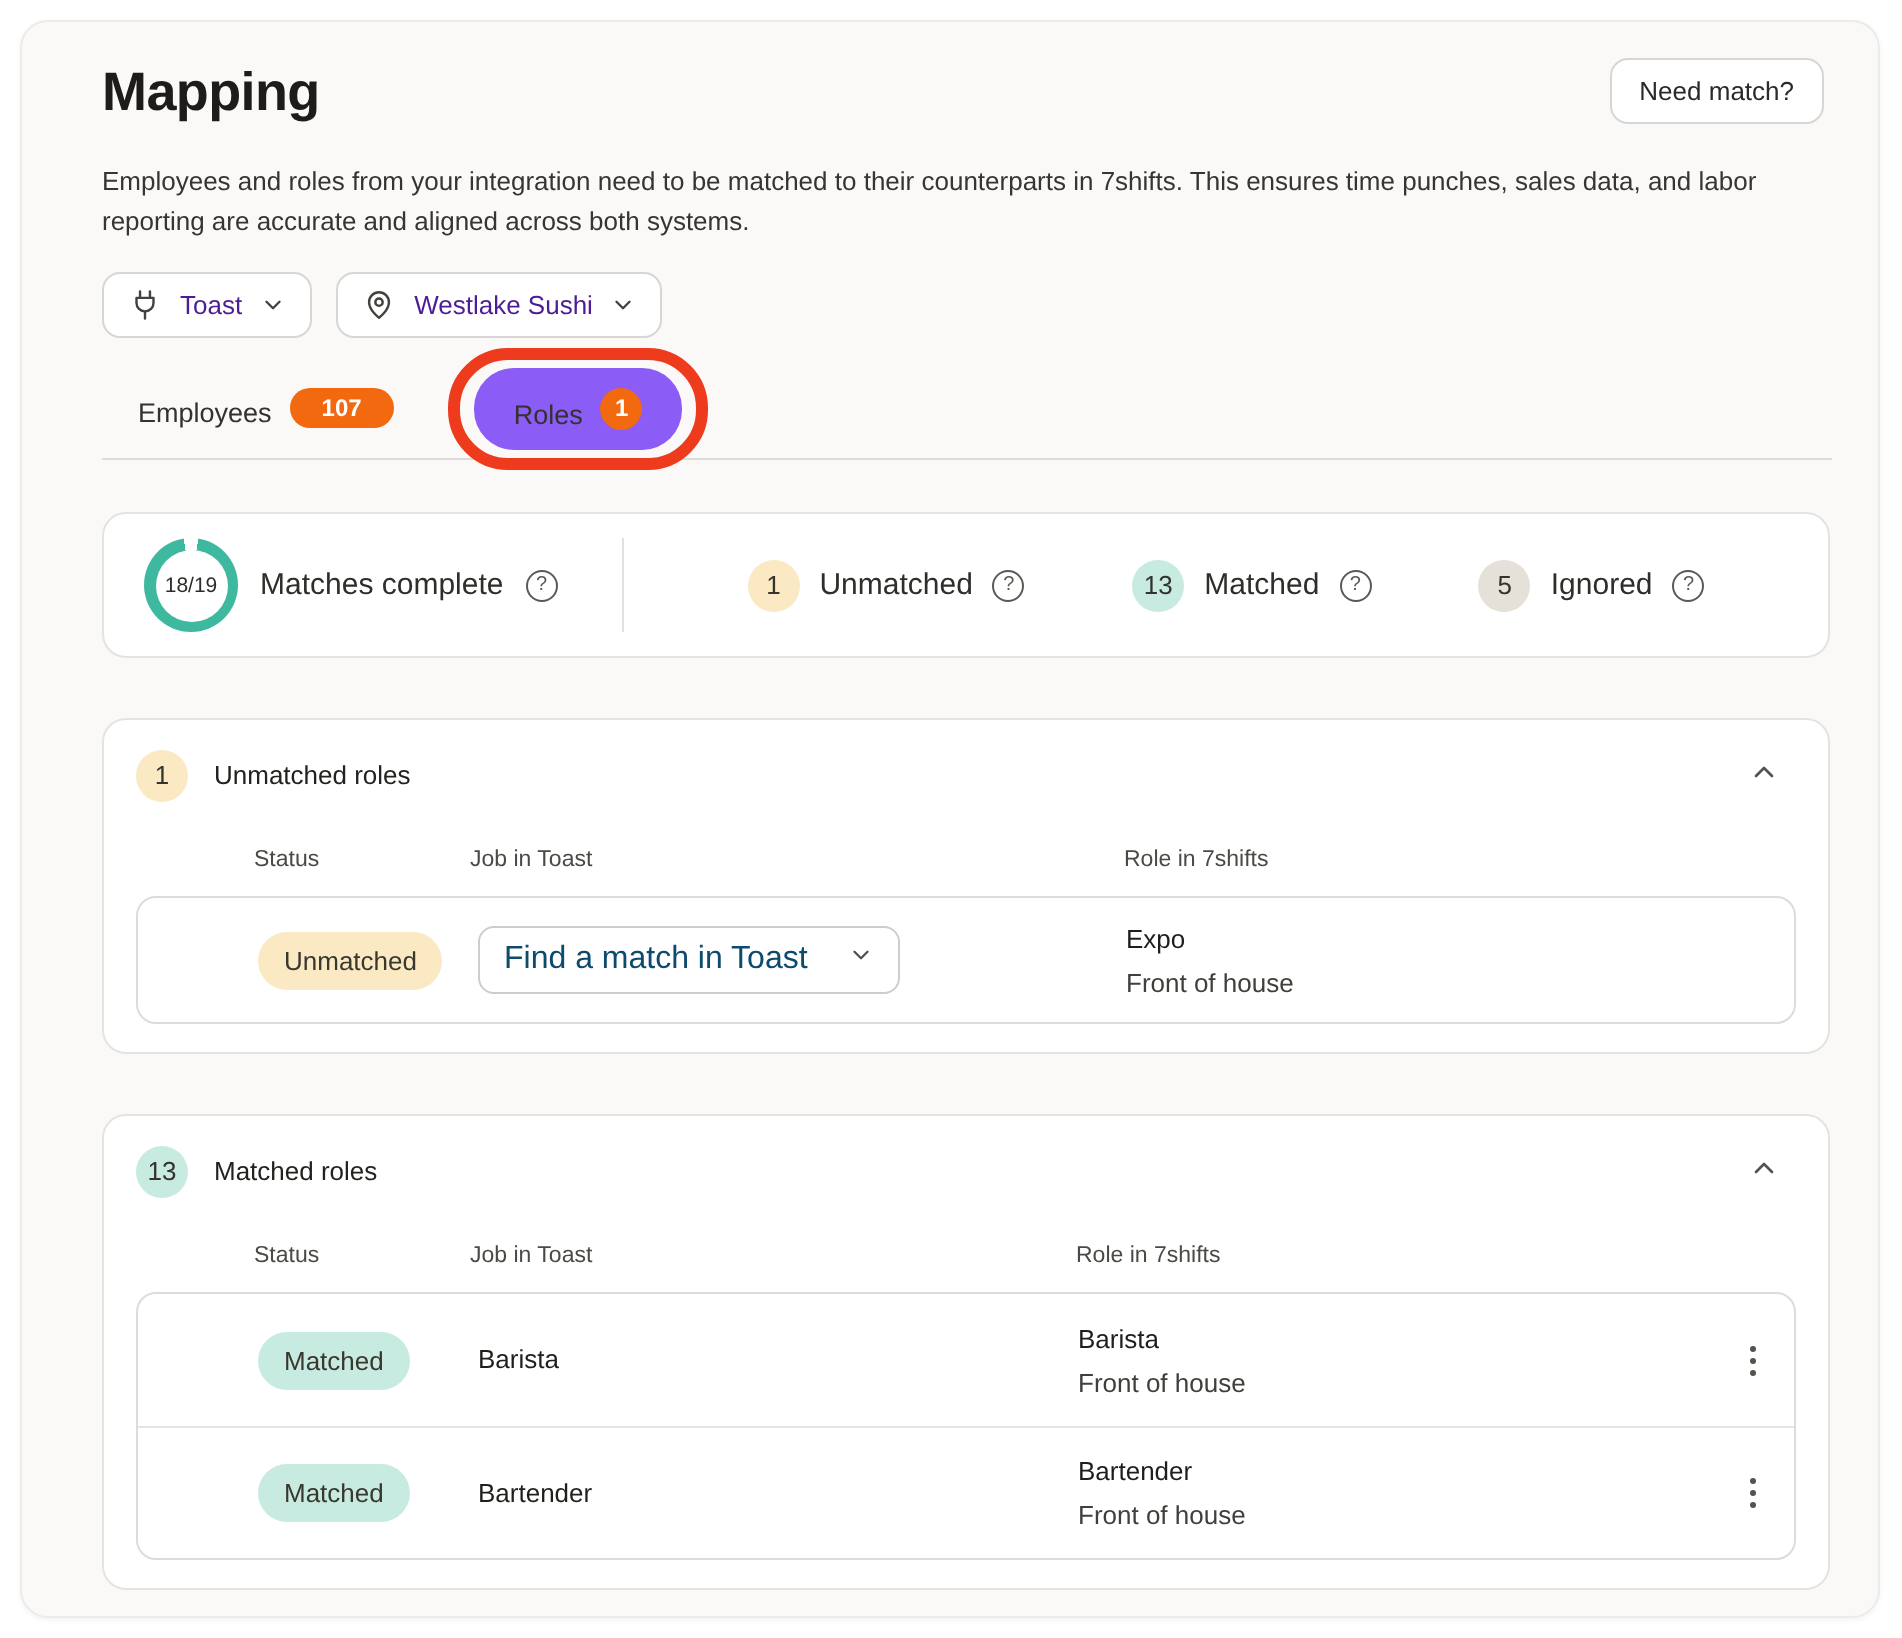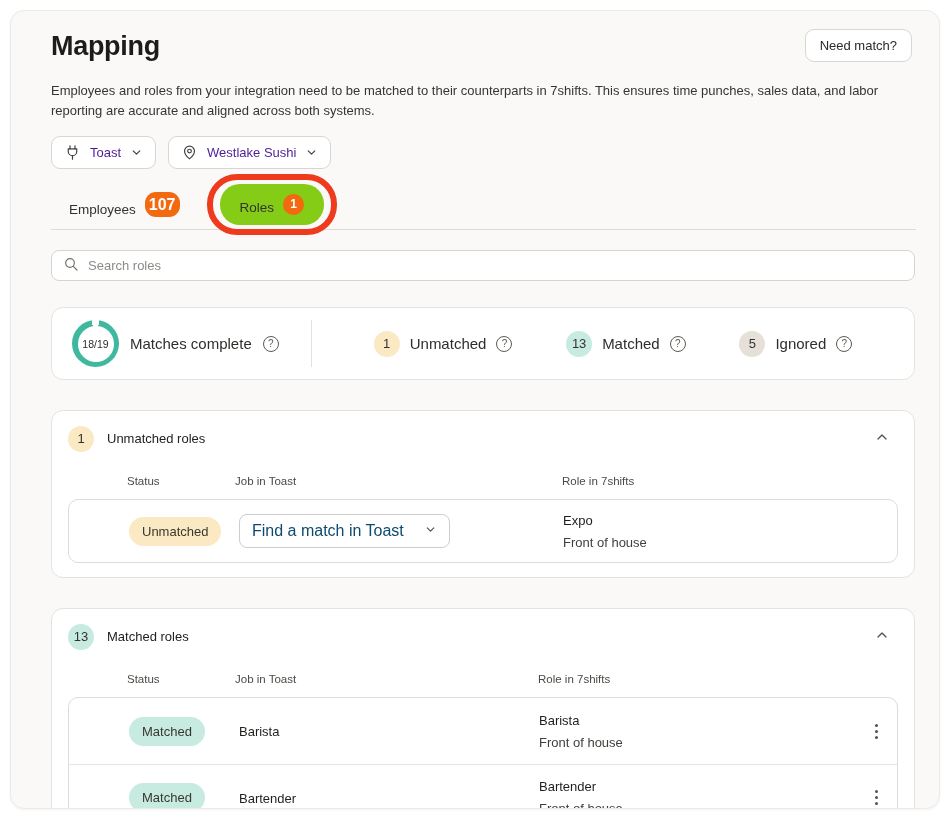--- a/index.html
+++ b/index.html
@@ -26,23 +26,23 @@
   .filter-btn { display: inline-flex; align-items: center; gap: 9px; background: #fff;
     border: 1px solid #d8d6d2; border-radius: 9px; padding: 7px 12px; font-size: 13px;
     color: #4c1d95; font-family: inherit; cursor: pointer; }
   .filter-btn svg { display: block; }
   .chev { display: block; }
 
   
   .tabs-row { margin-top: 13px; display: flex; align-items: center; gap: 26px; padding-left: 4px; height: 44px; }
   .tab { display: inline-flex; align-items: flex-end; gap: 9px; padding: 9px 14px; font-size: 13.5px;
     color: #33322f; cursor: pointer; border-radius: 20px; }
-  .tab.roles { position: relative; background: #84cc16; padding: 10px 20px; }
-  .pill-badge { background: #f2690f; color: #fff; font-size: 16px; font-weight: 700;
-    border-radius: 11px; padding: 3px 4px; line-height: 1.2; }
+  .tab.roles { position: relative; background: #8b5cf6; padding: 10px 20px; }
+  .pill-badge { background: #f2690f; color: #fff; font-size: 12px; font-weight: 700;
+    border-radius: 11px; padding: 3px 16px; line-height: 1.2; }
   .dot-badge { background: #f2690f; color: #fff; font-size: 12px; font-weight: 700;
     width: 21px; height: 21px; border-radius: 50%; display: inline-flex; align-items: center; justify-content: center; }
   .annotation-ring { position: absolute; left: -13px; right: -13px; top: -10px; bottom: -10px;
     border: 6px solid #ee3a1d; border-radius: 30px; pointer-events: none; }
   .tabs-divider { margin-top: 3px; border-bottom: 1px solid #dedcd8; width: 865px; }
 
   
   .search-box { margin-top: 20px; width: 864px; height: 31px; background: #fff;
     border: 1px solid #d6d4d0; border-radius: 8px; display: flex; align-items: center;
     gap: 9px; padding: 0 11px; }
@@ -146,29 +146,20 @@
       <span class="pill-badge">107</span>
     </div>
     <div class="tab roles">
       <span>Roles</span>
       <span class="dot-badge">1</span>
       <span class="annotation-ring"></span>
     </div>
   </div>
   <div class="tabs-divider"></div>
 
-  <div class="search-box">
-    <span>
-      <svg width="16" height="16" viewBox="0 0 24 24" fill="none" stroke="#75736e" stroke-width="1.8" stroke-linecap="round">
-          <circle cx="10.5" cy="10.5" r="6.5"></circle>
-          <line x1="15.5" y1="15.5" x2="21" y2="21"></line>
-        </svg>
-    </span>
-    <input type="text" placeholder="Search roles" style="">
-  </div>
 
   <div class="stats-card">
     <div class="progress-group">
       <div class="donut">
         <div class="donut-inner">18/19</div>
       </div>
       <span class="stat-label">Matches complete</span>
       <span class="help-icon">?</span>
     </div>
     <div class="vdivider"></div>

